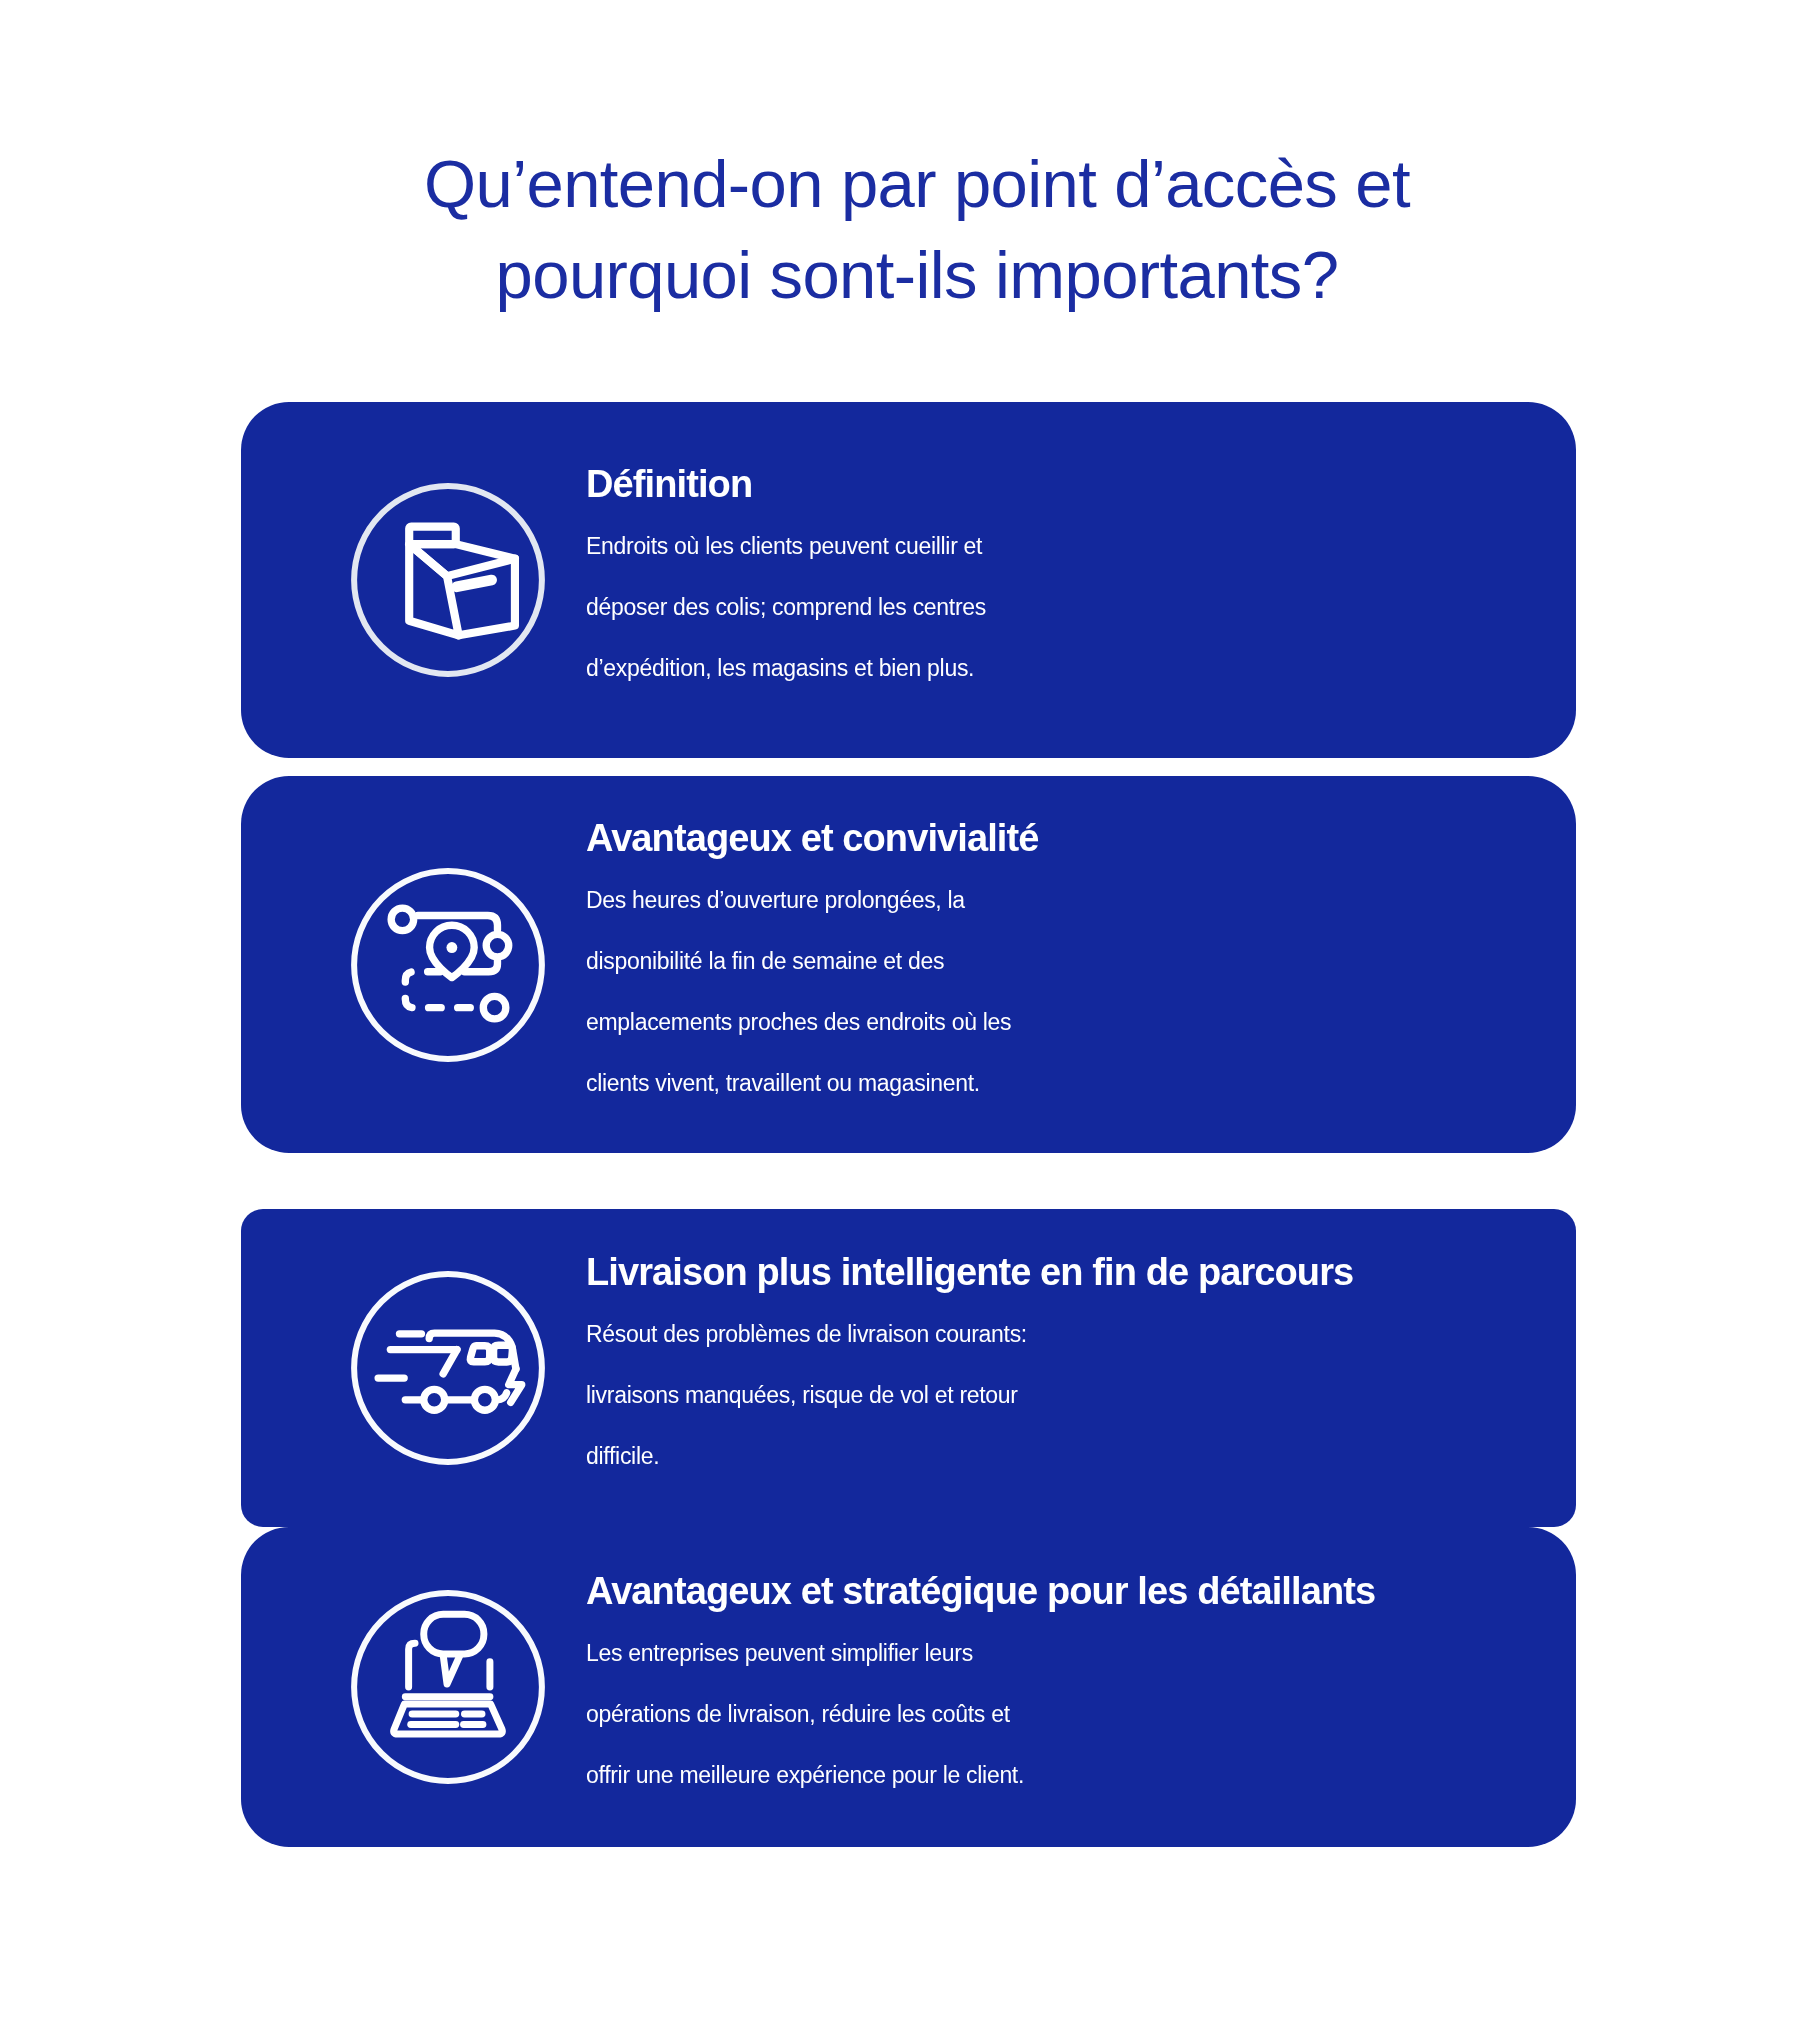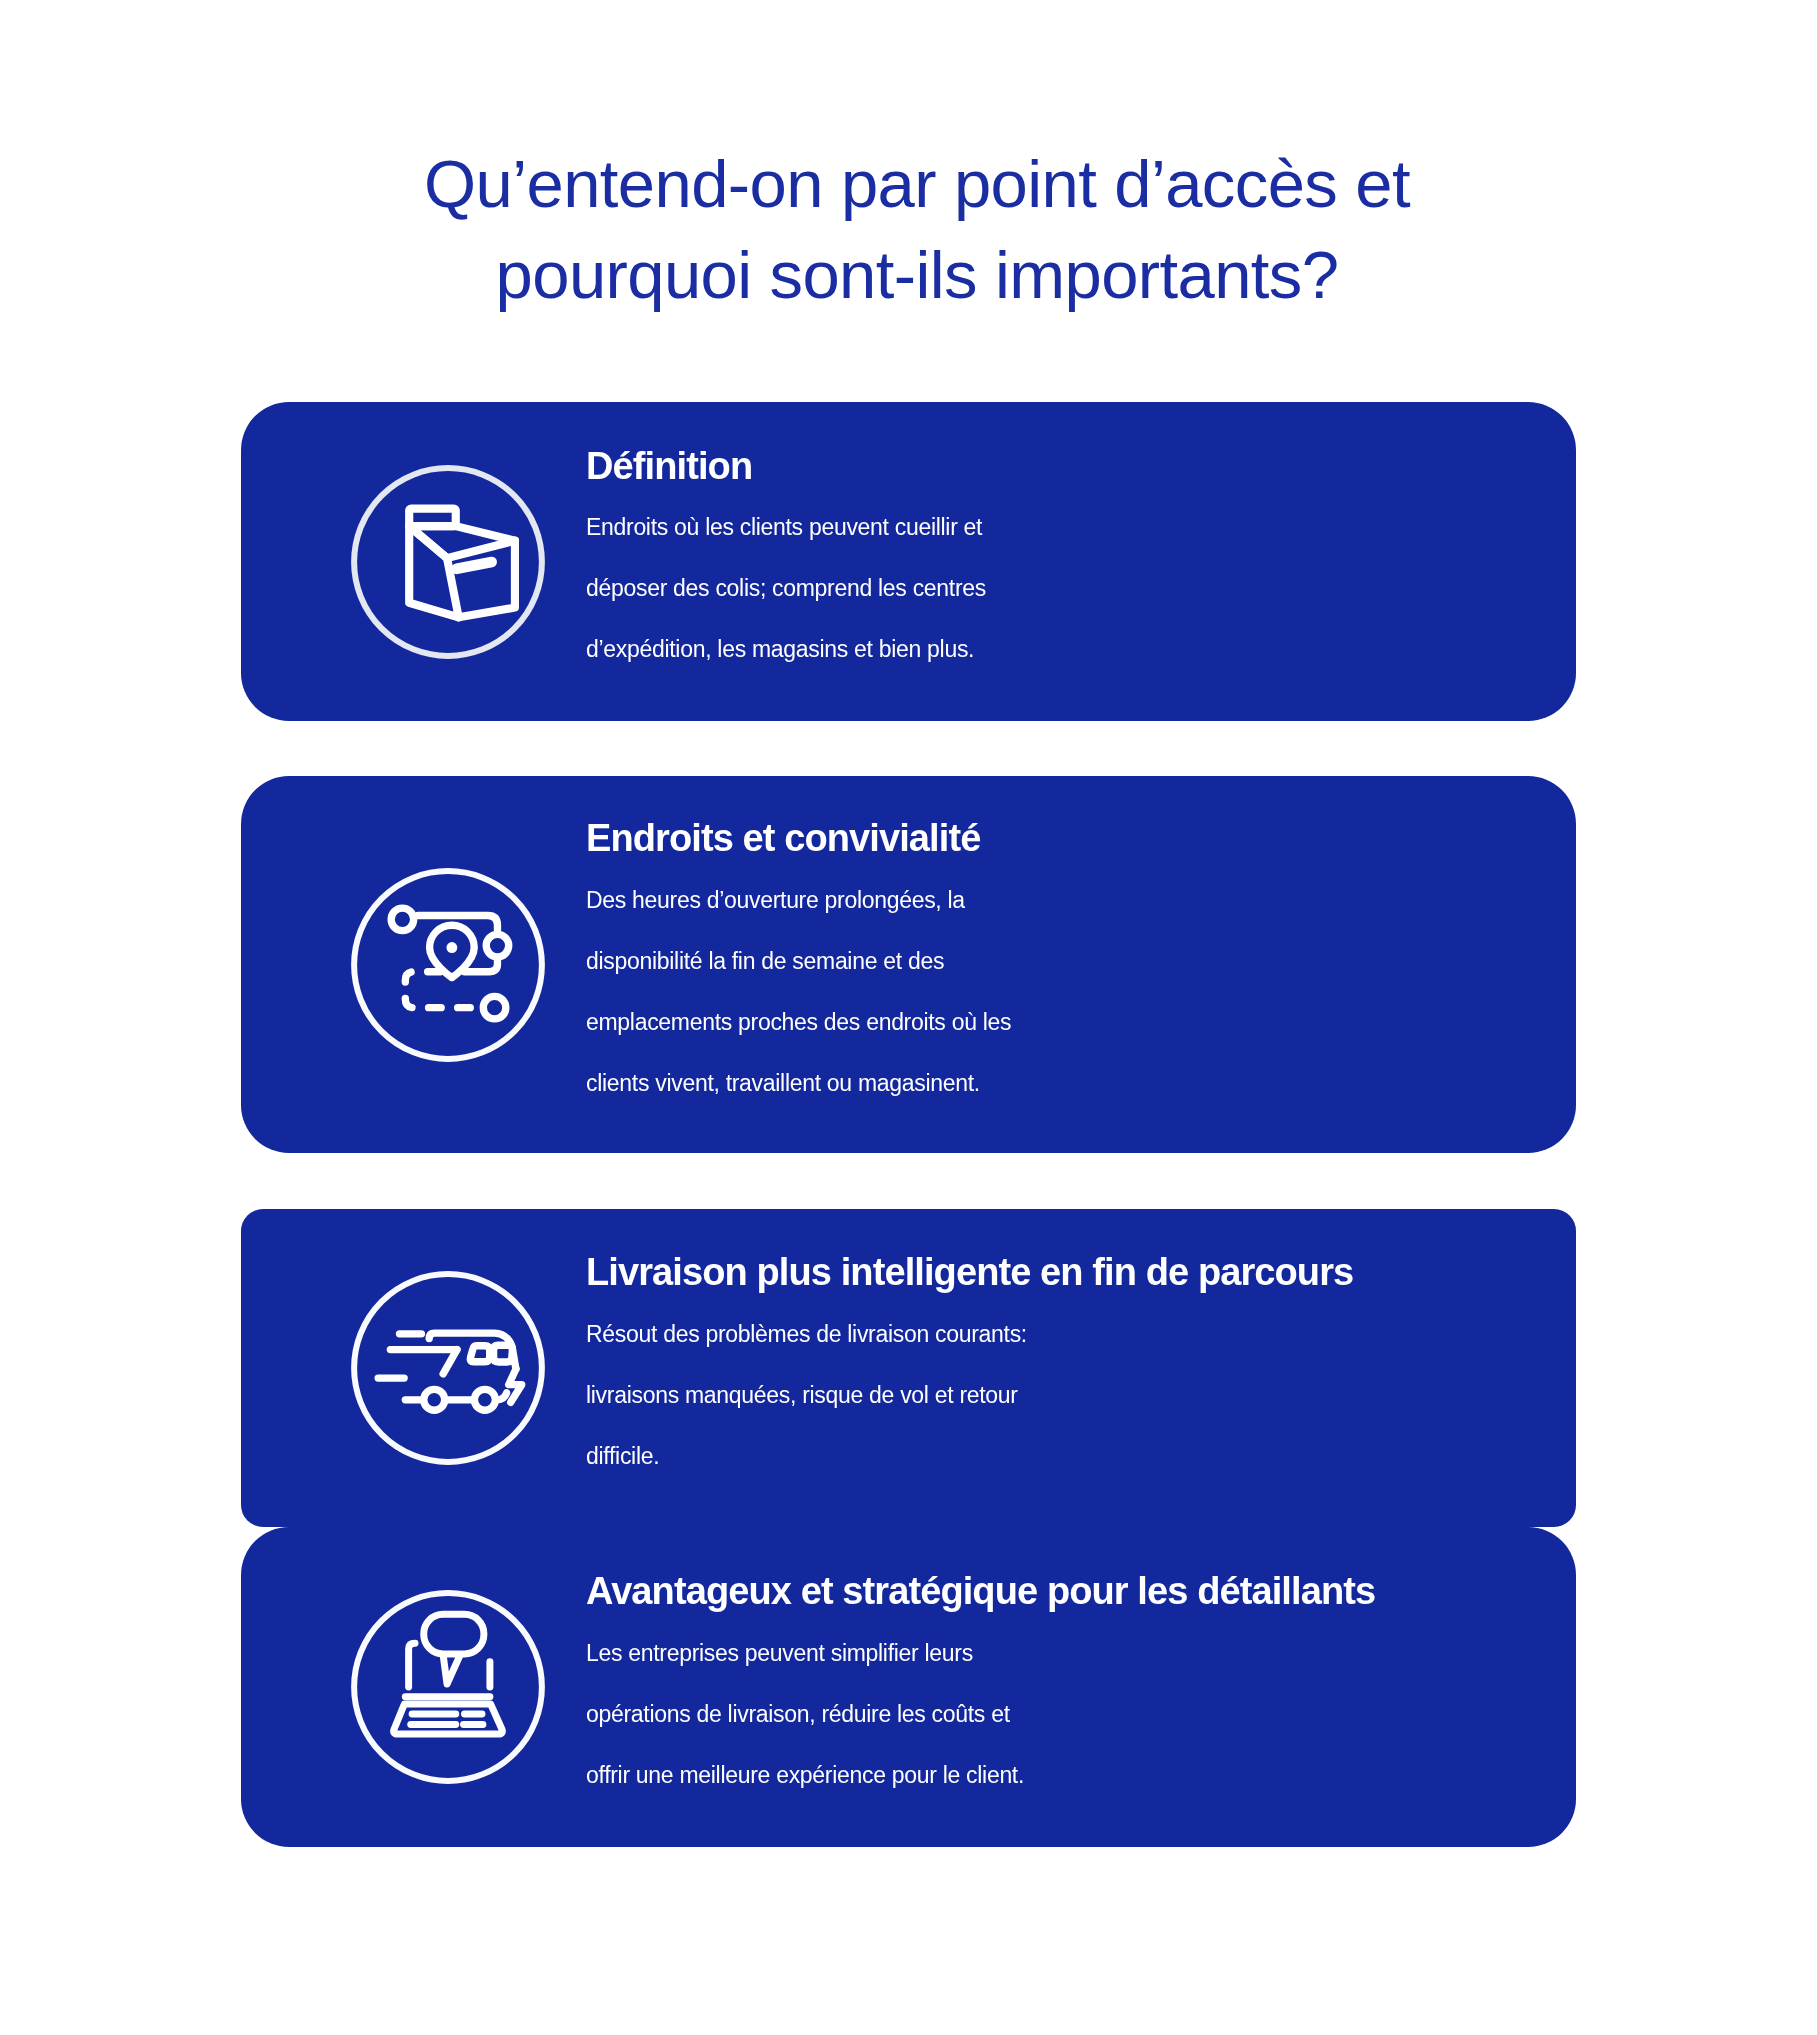--- a/index.html
+++ b/index.html
@@ -55,21 +55,21 @@
   }
   .card p{
     margin:0;
     font-size:23px;
     font-weight:400;
     letter-spacing:-0.3px;
     line-height:61px;
     color:#FFFFFF;
     white-space:pre-line;
   }
-  .c1{top:402px;height:319px;}
+  .c1{top:402px;height:356px;}
   .c2{top:776px;height:377px;}
   .c3{top:1209px;height:318px;border-radius:22px;}
   .c4{top:1527px;height:320px;}
 </style>
 </head>
 <body>
 
 <h1 class="title">Qu’entend-on par point d’accès et
 pourquoi sont-ils importants?</h1>
 
@@ -104,21 +104,21 @@
         <circle cx="75.5" cy="40" r="5.8"></circle>
         <path d="M58.5 53.5 H71 Q75.5 53.5 75.5 49.5 V47.5"></path>
         <path d="M46 53.5 H32.5 Q28 53.5 28 58 V67.5 Q28 72 32.5 72 H65.5" stroke-dasharray="6.5 8.5"></path>
         <circle cx="74" cy="72" r="5.8"></circle>
         <path d="M52 29.5 a11.5 11.5 0 0 1 11.5 11.5 c0 7.8 -11.5 15.5 -11.5 15.5 s-11.5 -7.7 -11.5 -15.5 A11.5 11.5 0 0 1 52 29.5 Z" fill="#13289C"></path>
         <circle cx="52" cy="41" r="2.8" fill="#FFFFFF" stroke="none"></circle>
       </g>
     </svg>
   </div>
   <div class="txt">
-    <h2>Endroits et convivialité</h2>
+    <h2>Avantageux et convivialité</h2>
     <p>Des heures d’ouverture prolongées, la
 disponibilité la fin de semaine et des
 emplacements proches des endroits où les
 clients vivent, travaillent ou magasinent.</p>
   </div>
 </section>
 
 <section class="card c3">
   <div class="icon-wrap">
     <svg viewBox="0 0 100 100" aria-hidden="true">

